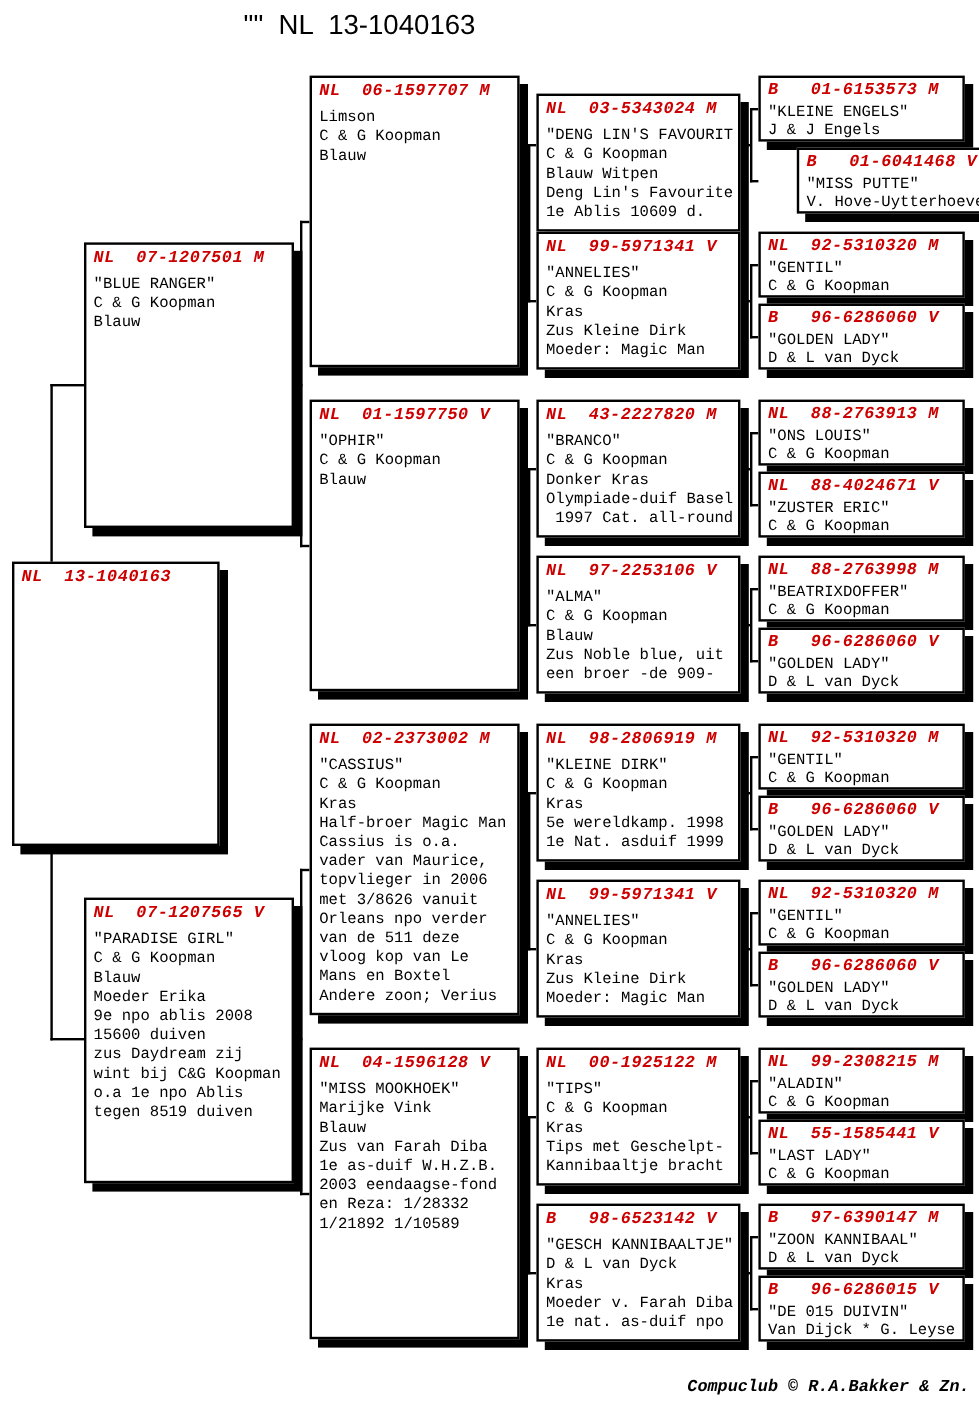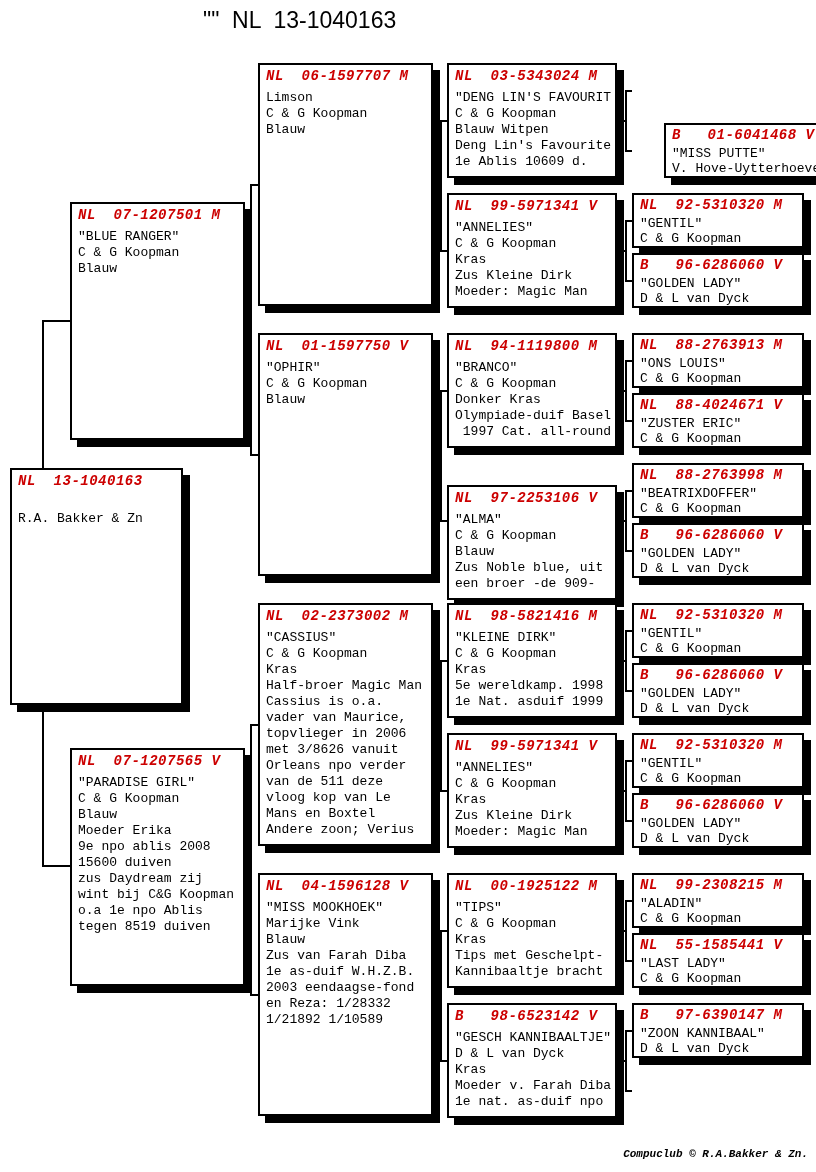--- a/index.html
+++ b/index.html
@@ -12,33 +12,31 @@
   .ring{color:#cc0000;font-weight:bold;font-style:italic;font-size:14px;white-space:pre;
         letter-spacing:0.5px;margin-bottom:6px;}
   .body{font-size:13px;line-height:16px;white-space:pre;}
   .g4{padding-top:2px;}
   .g4 .ring{margin-bottom:3px;}
   .g4 .body{line-height:15px;}
   .line{position:absolute;background:#000;z-index:1;}
   .owner{position:absolute;left:2px;top:1031px;}
   .owner-name{font-weight:bold;font-size:16px;white-space:pre;margin-bottom:6px;}
   .owner-addr{font-size:13px;line-height:17px;white-space:pre;}
-  .credit{position:absolute;right:8px;top:1148px;font-size:11px;font-weight:bold;font-style:italic;white-space:pre;}
+  .credit{position:absolute;right:8px;top:1148px;font-size:14px;font-weight:bold;font-style:italic;white-space:pre;}
 </style>
 </head>
 <body>
 
 <div class="page" id="canvas">
 
   <div class="title">""  NL  13-1040163</div>
 
   <div class="pbox" style="left:10px;top:468px;width:173px;height:237px">
     <div class="ring">NL  13-1040163</div>
-    <div class="body">
-R.A. Bakker &amp; Zn</div>
   </div>
 
   <div class="pbox" style="left:70px;top:202px;width:175px;height:238px">
     <div class="ring">NL  07-1207501 M</div>
     <div class="body">"BLUE RANGER"
 C &amp; G Koopman
 Blauw</div>
   </div>
   <div class="pbox" style="left:70px;top:748px;width:175px;height:238px">
     <div class="ring">NL  07-1207565 V</div>
@@ -87,54 +85,54 @@
     <div class="body">"MISS MOOKHOEK"
 Marijke Vink
 Blauw
 Zus van Farah Diba
 1e as-duif W.H.Z.B.
 2003 eendaagse-fond
 en Reza: 1/28332
 1/21892 1/10589</div>
   </div>
 
-  <div class="pbox" style="left:447px;top:63px;width:170px;height:115px">
+  <div class="pbox" style="left:447px;top:78px;width:170px;height:115px">
     <div class="ring">NL  03-5343024 M</div>
     <div class="body">"DENG LIN'S FAVOURIT
 C &amp; G Koopman
 Blauw Witpen
 Deng Lin's Favourite
 1e Ablis 10609 d.</div>
   </div>
   <div class="pbox" style="left:447px;top:193px;width:170px;height:115px">
     <div class="ring">NL  99-5971341 V</div>
     <div class="body">"ANNELIES"
 C &amp; G Koopman
 Kras
 Zus Kleine Dirk
 Moeder: Magic Man</div>
   </div>
   <div class="pbox" style="left:447px;top:333px;width:170px;height:115px">
-    <div class="ring">NL  94-1119800 M</div>
+    <div class="ring">NL  43-2227820 M</div>
     <div class="body">"BRANCO"
 C &amp; G Koopman
 Donker Kras
 Olympiade-duif Basel
  1997 Cat. all-round</div>
   </div>
-  <div class="pbox" style="left:447px;top:485px;width:170px;height:115px">
+  <div class="pbox" style="left:447px;top:463px;width:170px;height:115px">
     <div class="ring">NL  97-2253106 V</div>
     <div class="body">"ALMA"
 C &amp; G Koopman
 Blauw
 Zus Noble blue, uit
 een broer -de 909-</div>
   </div>
   <div class="pbox" style="left:447px;top:603px;width:170px;height:115px">
-    <div class="ring">NL  98-5821416 M</div>
+    <div class="ring">NL  98-2806919 M</div>
     <div class="body">"KLEINE DIRK"
 C &amp; G Koopman
 Kras
 5e wereldkamp. 1998
 1e Nat. asduif 1999</div>
   </div>
   <div class="pbox" style="left:447px;top:733px;width:170px;height:115px">
     <div class="ring">NL  99-5971341 V</div>
     <div class="body">"ANNELIES"
 C &amp; G Koopman
@@ -152,20 +150,25 @@
   </div>
   <div class="pbox" style="left:447px;top:1003px;width:170px;height:115px">
     <div class="ring">B   98-6523142 V</div>
     <div class="body">"GESCH KANNIBAALTJE"
 D &amp; L van Dyck
 Kras
 Moeder v. Farah Diba
 1e nat. as-duif npo</div>
   </div>
 
+  <div class="pbox g4" style="left:632px;top:63px;width:172px;height:55px">
+    <div class="ring">B   01-6153573 M</div>
+    <div class="body">"KLEINE ENGELS"
+J &amp; J Engels</div>
+  </div>
   <div class="pbox g4" style="left:664px;top:123px;width:172px;height:55px">
     <div class="ring">B   01-6041468 V</div>
     <div class="body">"MISS PUTTE"
 V. Hove-Uytterhoeven</div>
   </div>
   <div class="pbox g4" style="left:632px;top:193px;width:172px;height:55px">
     <div class="ring">NL  92-5310320 M</div>
     <div class="body">"GENTIL"
 C &amp; G Koopman</div>
   </div>
@@ -221,20 +224,25 @@
   </div>
   <div class="pbox g4" style="left:632px;top:933px;width:172px;height:55px">
     <div class="ring">NL  55-1585441 V</div>
     <div class="body">"LAST LADY"
 C &amp; G Koopman</div>
   </div>
   <div class="pbox g4" style="left:632px;top:1003px;width:172px;height:55px">
     <div class="ring">B   97-6390147 M</div>
     <div class="body">"ZOON KANNIBAAL"
 D &amp; L van Dyck</div>
+  </div>
+  <div class="pbox g4" style="left:632px;top:1063px;width:172px;height:55px">
+    <div class="ring">B   96-6286015 V</div>
+    <div class="body">"DE 015 DUIVIN"
+Van Dijck * G. Leyse</div>
   </div>
 
   <div class="credit">Compuclub © R.A.Bakker &amp; Zn.</div>
 
 <div class="line" style="left: 42px; top: 320px; width: 30px; height: 2px;"></div>
     <div class="line" style="left: 42px; top: 865px; width: 30px; height: 2px;"></div>
     <div class="line" style="left: 42px; top: 320px; width: 2px; height: 547px;"></div>
     <div class="line" style="left: 250px; top: 184px; width: 2px; height: 272px;"></div>
     <div class="line" style="left: 250px; top: 184px; width: 8px; height: 2px;"></div>
     <div class="line" style="left: 250px; top: 454px; width: 8px; height: 2px;"></div>

